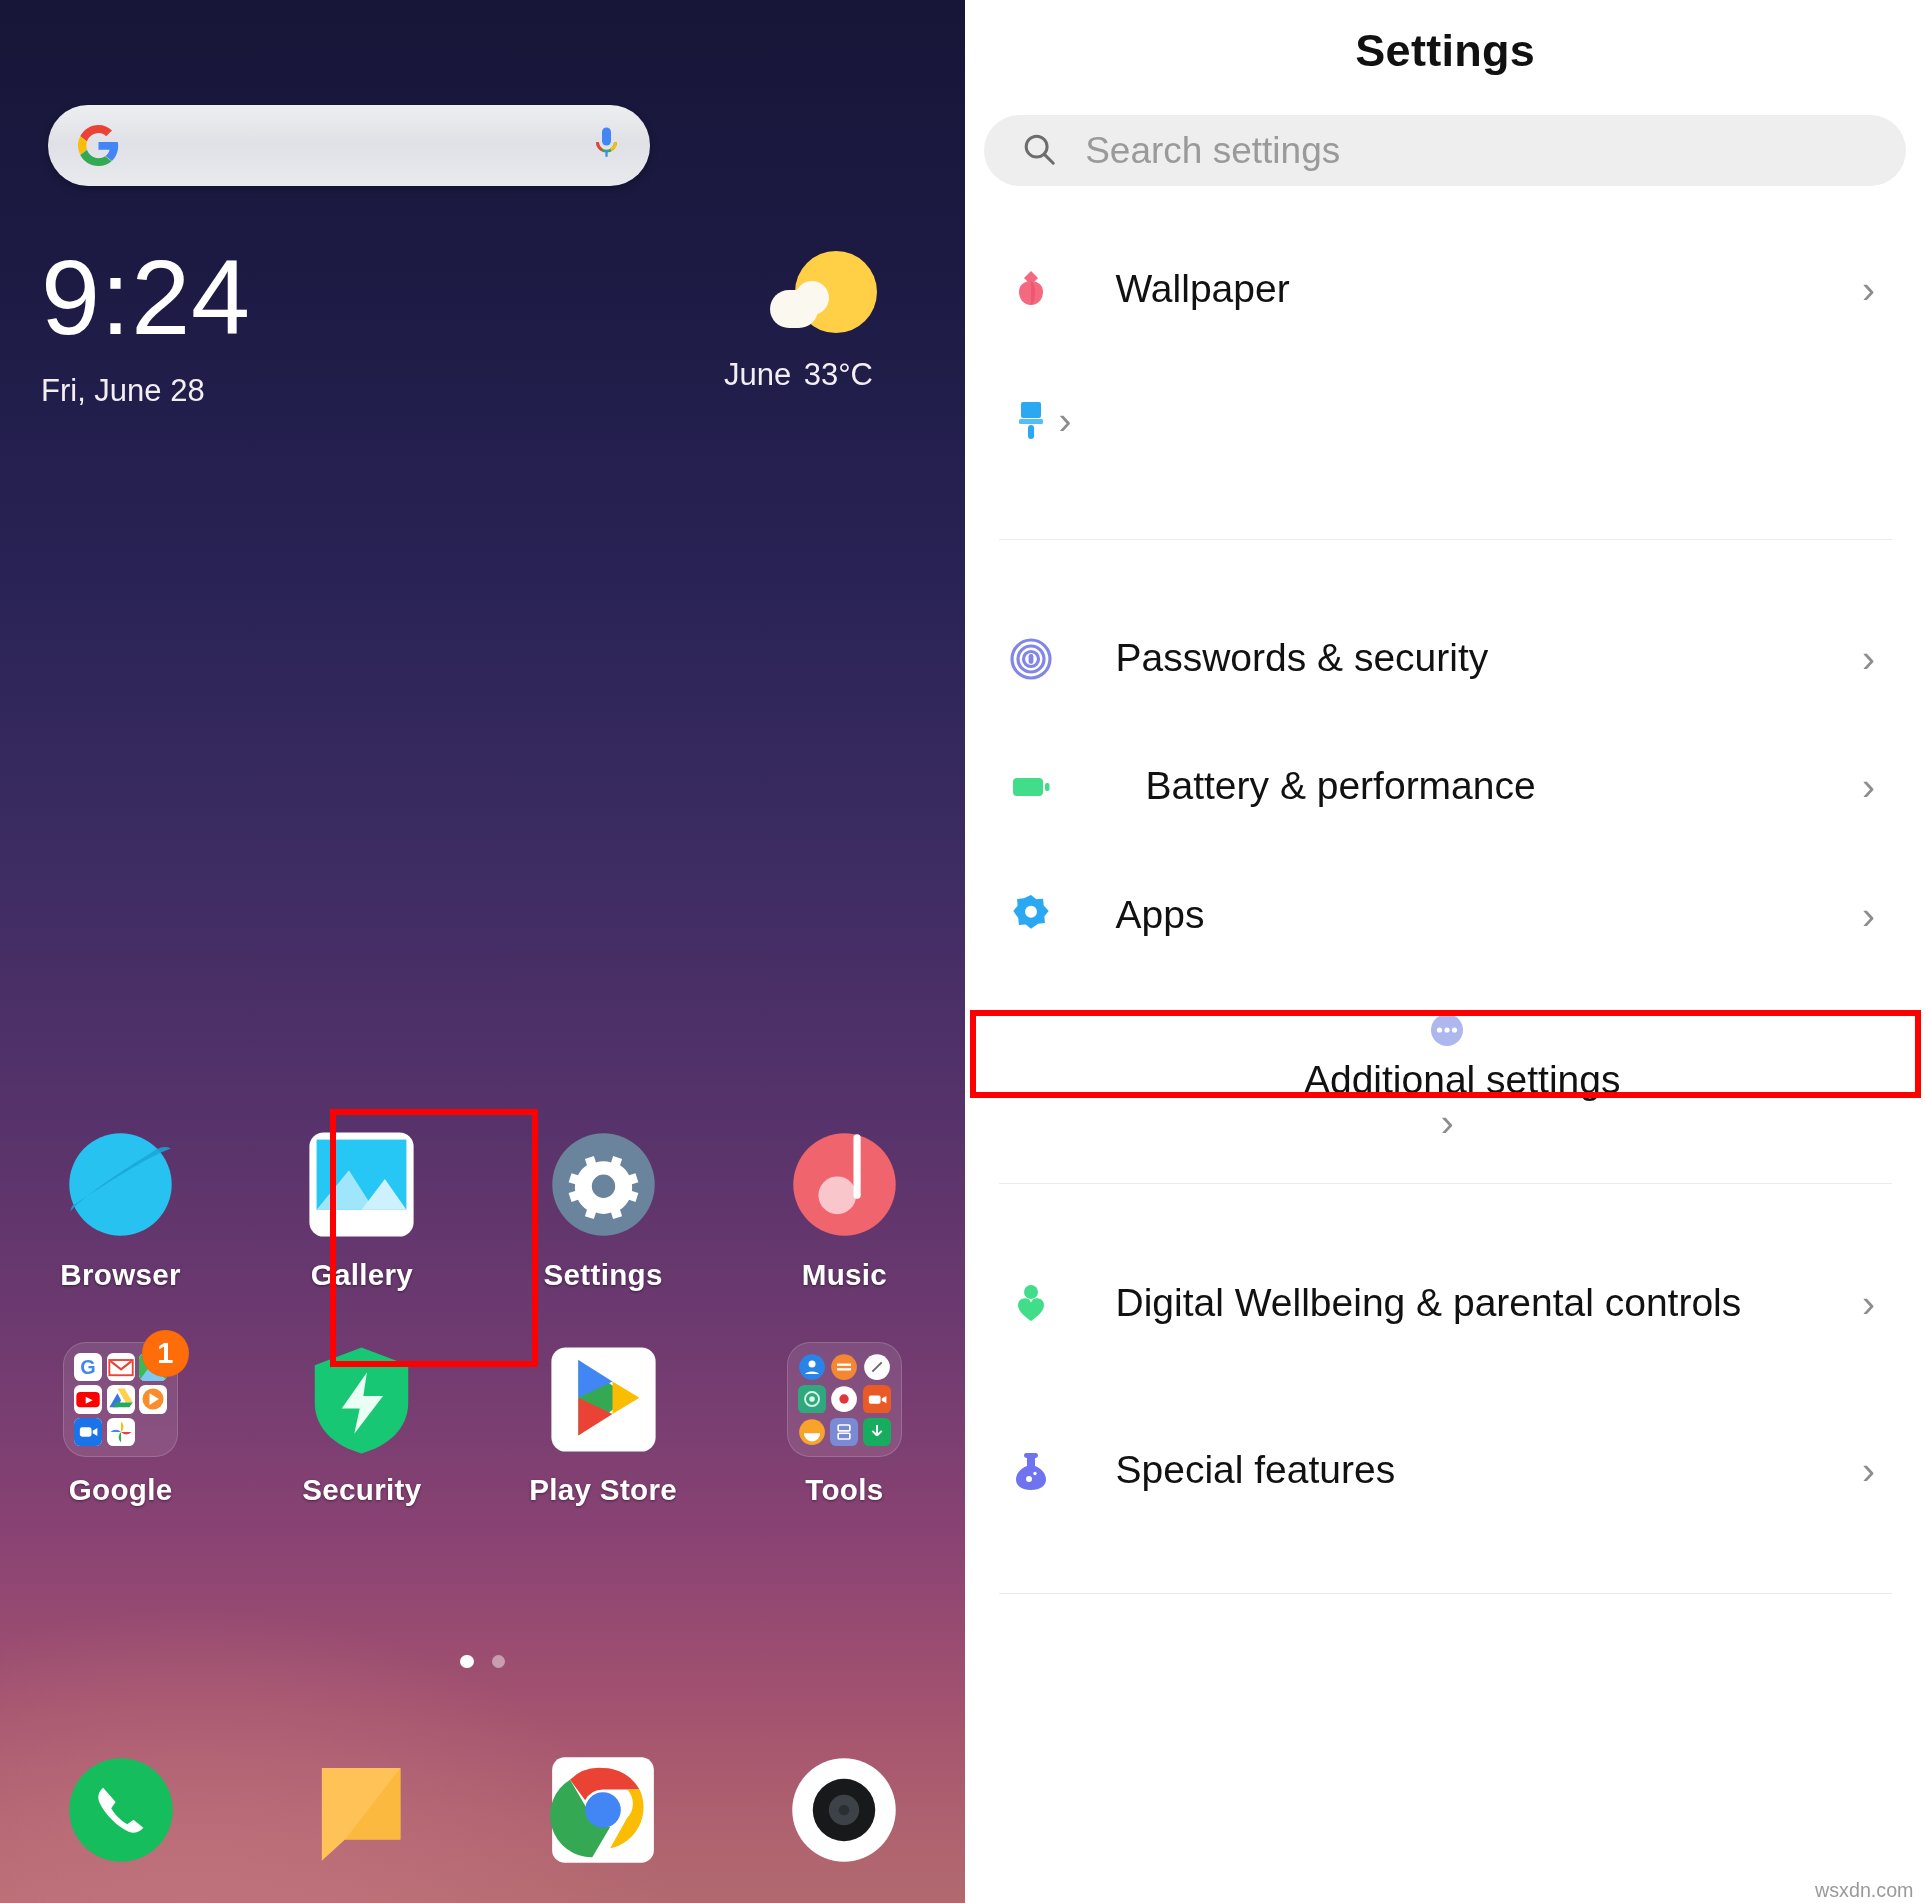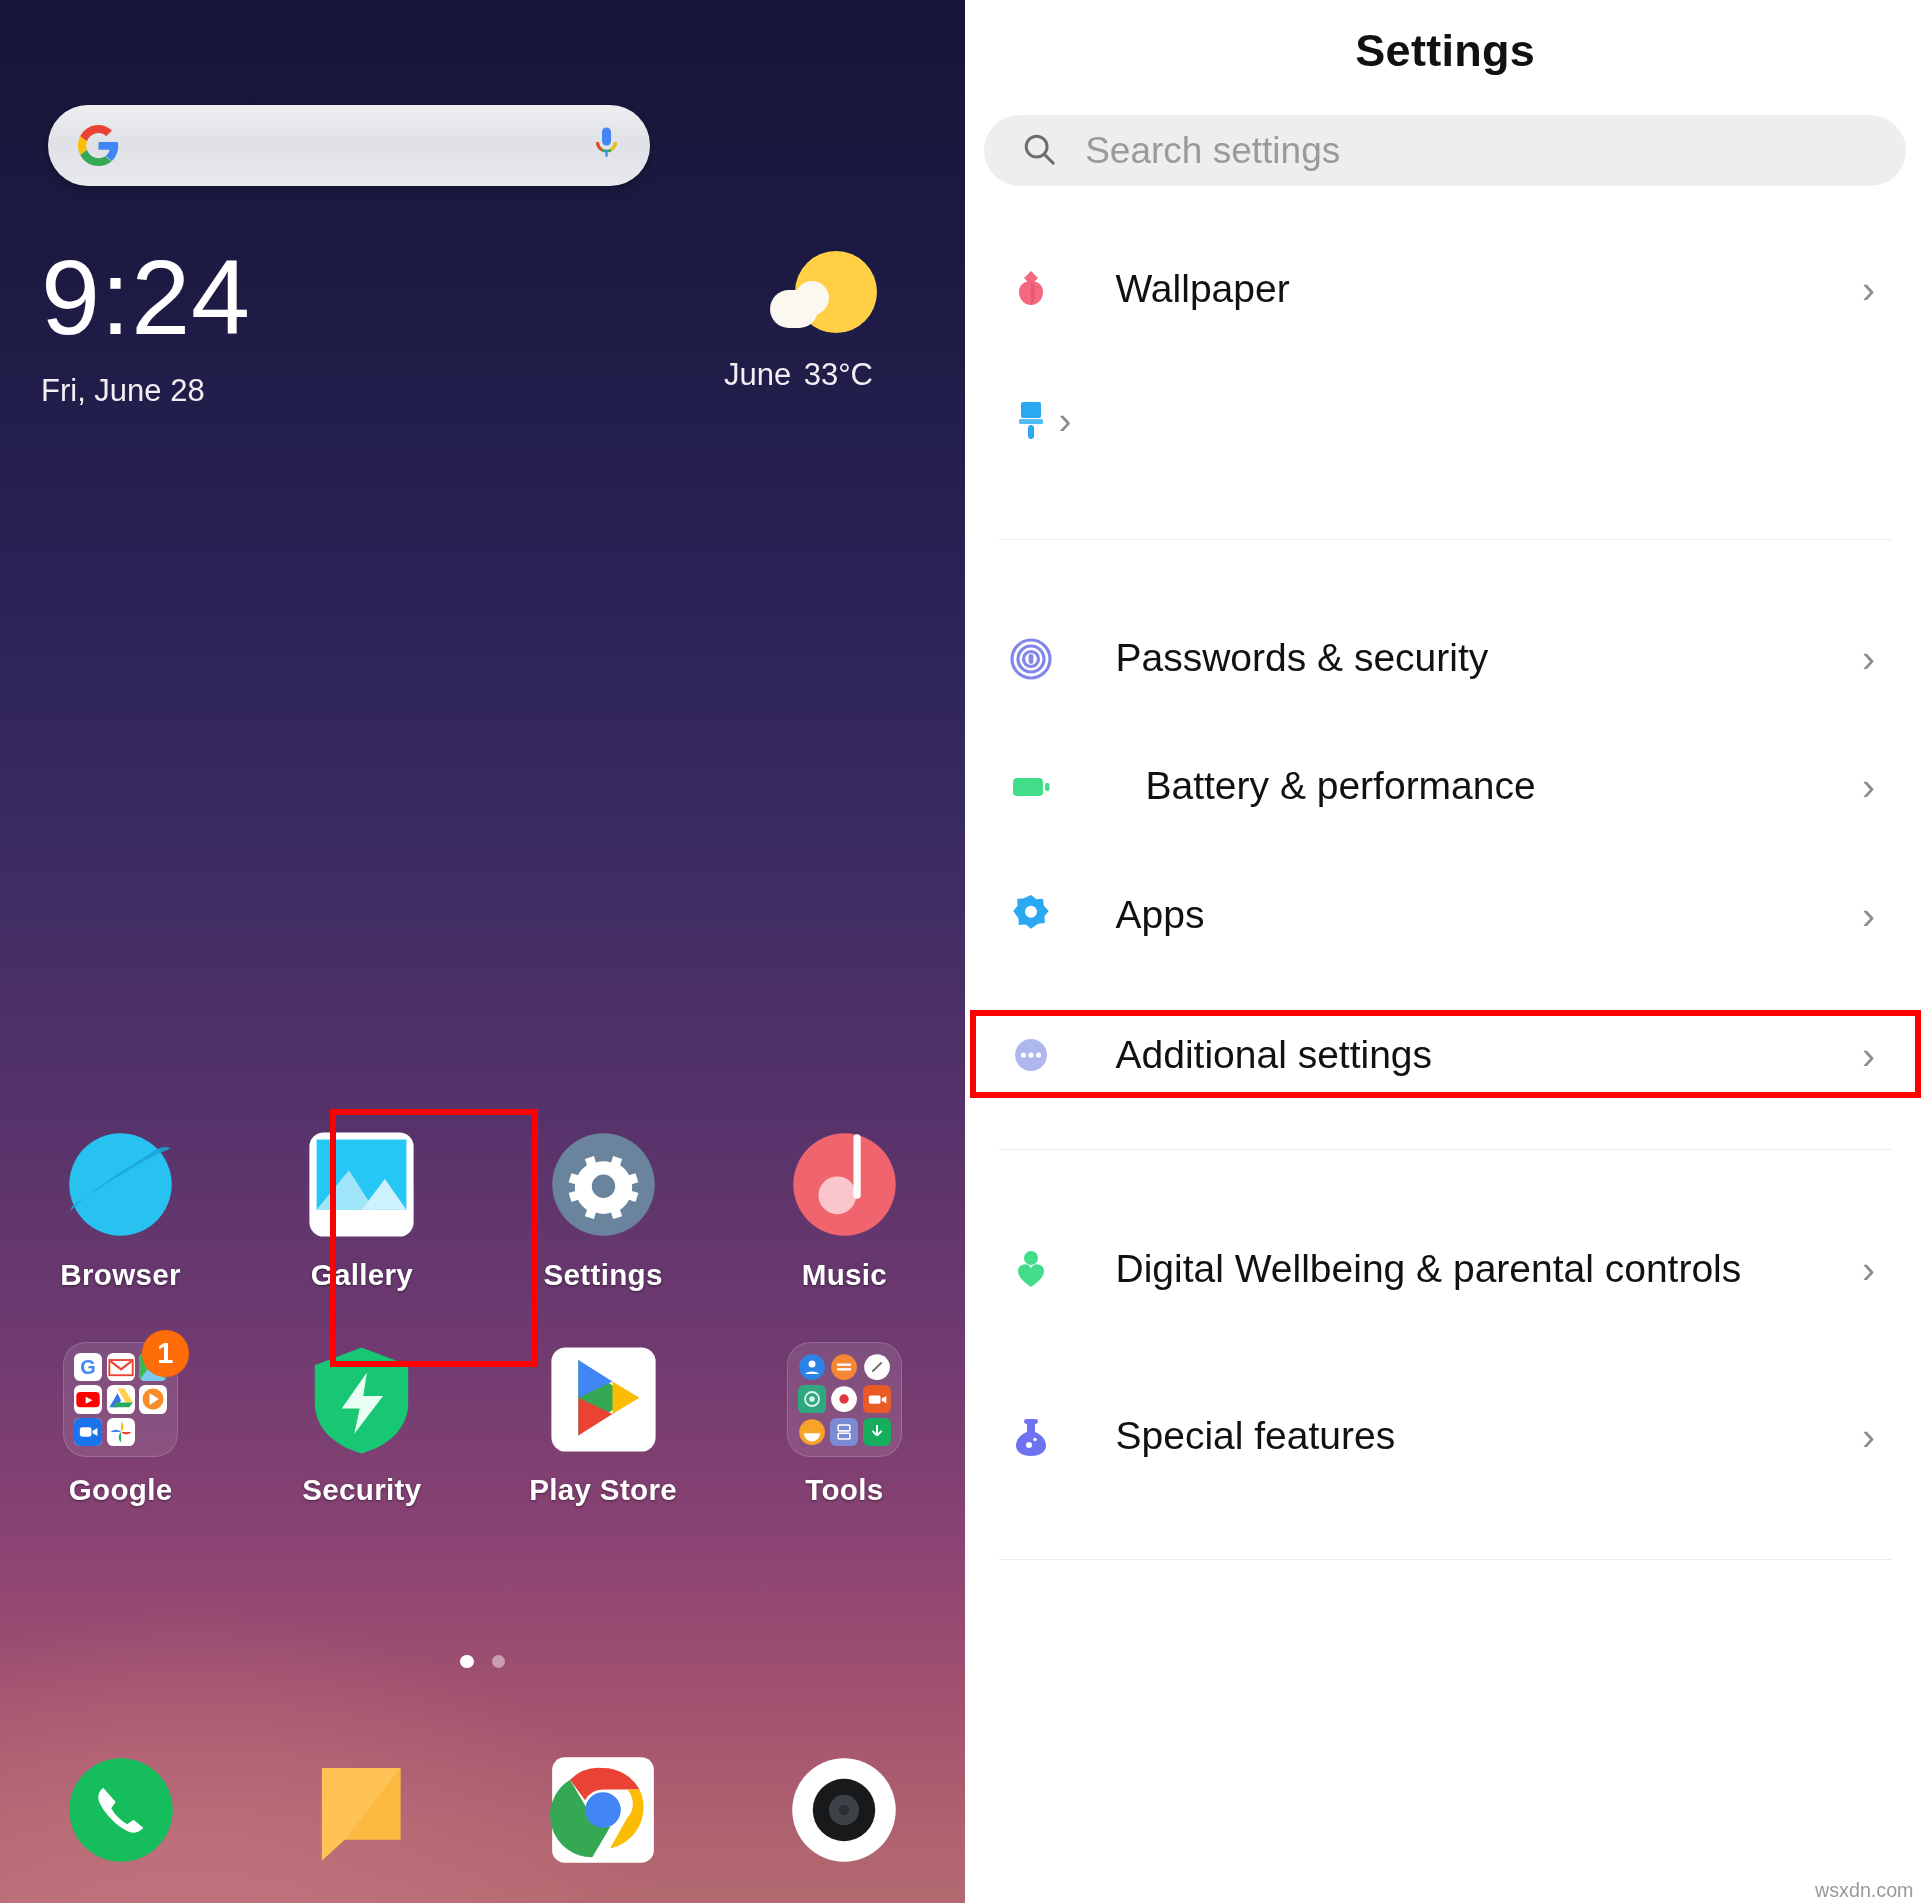--- a/index.html
+++ b/index.html
@@ -508,21 +508,21 @@
         <span class="st-ico">
           <svg viewBox="0 0 48 48" width="48" height="48">
             <path d="M24 4l5.3 4.3 6.8-.5.6 6.8L41.7 20l-4.3 5.3.5 6.8-6.8.6L24 37.7l-5.3-4.3-6.8.5-.6-6.8L6.3 20l4.3-5.3-.5-6.8 6.8-.6z" fill="#2aa8f2"></path>
             <circle cx="24" cy="20.8" r="6" fill="#ffffff"></circle>
           </svg>
         </span>
         <span class="st-label">Apps</span>
         <span class="chev">›</span>
       </div>
 
-      <div class="st-row" style="margin-top:34px;">
+      <div class="st-row" style="margin-top:34px;flex-direction:column;">
         <span class="st-ico">
           <svg viewBox="0 0 48 48" width="48" height="48">
             <circle cx="24" cy="24" r="16" fill="#aeb8ef"></circle>
             <circle cx="16.5" cy="24" r="2.6" fill="#fff"></circle>
             <circle cx="24" cy="24" r="2.6" fill="#fff"></circle>
             <circle cx="31.5" cy="24" r="2.6" fill="#fff"></circle>
           </svg>
         </span>
         <span class="st-label">Additional settings</span>
         <span class="chev">›</span>

